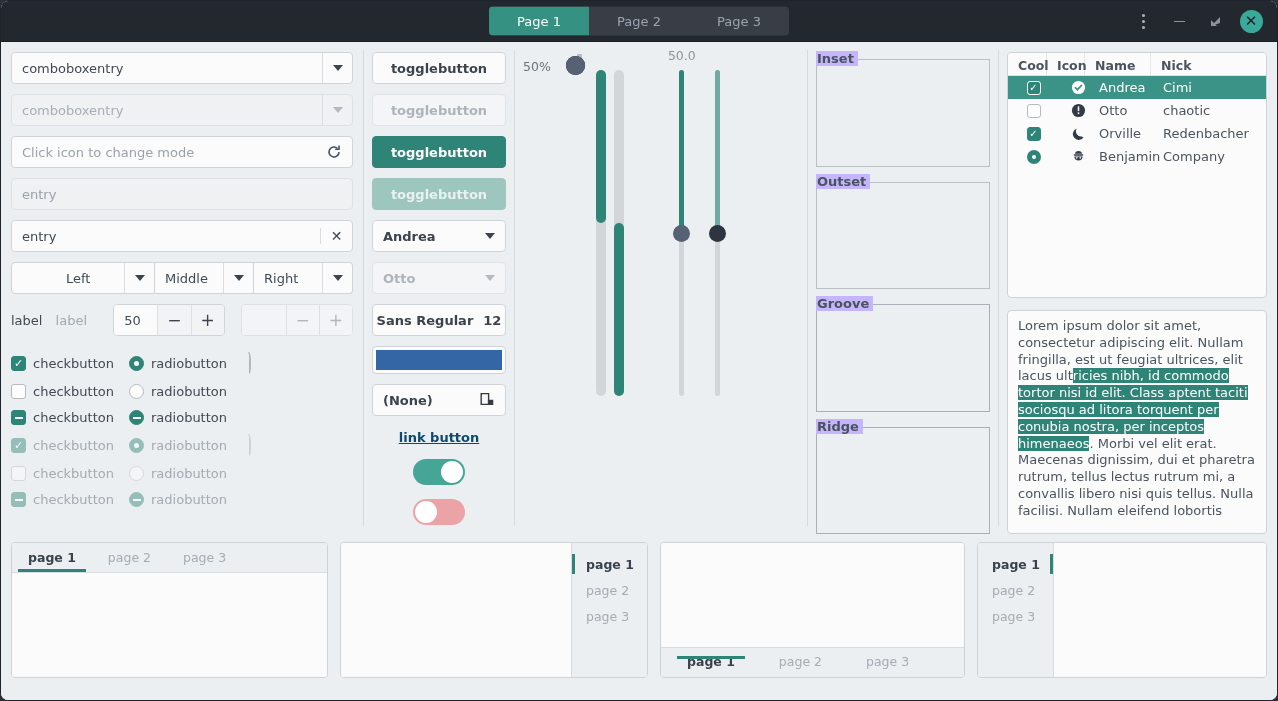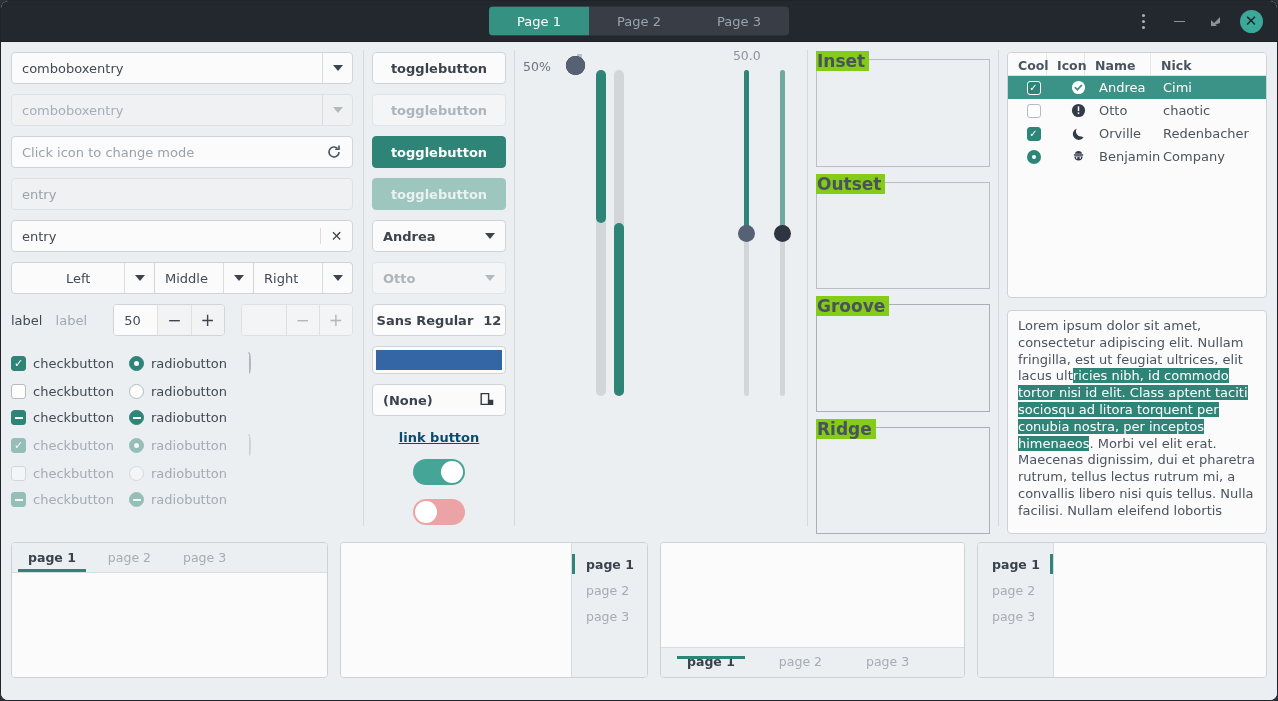--- a/index.html
+++ b/index.html
@@ -143,33 +143,33 @@
   .scale .handle { position: absolute; width: 19px; height: 19px; border-radius: 50%; background: #566273; }
   .scale .handle.dark { background: #343b48; }
   .marks { display: flex; justify-content: space-between; padding: 0 2px; height: 8px; }
   .marks i { width: 1px; height: 7px; background: #b9bfc5; display: block; }
 
   .vzone { display: flex; margin-top: 16px; height: 330px; }
   .vprogs { display: flex; gap: 8px; padding-left: 12px; }
   .vpbar { width: 10px; height: 326px; border-radius: 5px; background: #d3d6d9; display: flex; flex-direction: column; justify-content: flex-start; }
   .vpbar .vfill { width: 10px; background: #2e8577; border-radius: 5px; }
   .vpbar.inv { justify-content: flex-end; }
-  .vscales { display: flex; gap: 16px; margin-left: 113px; position: relative; }
+  .vscales { display: flex; gap: 16px; margin-left: 48px; position: relative; }
   .vscale { position: relative; width: 20px; height: 326px; display: flex; justify-content: center; }
   .vscale .vtrack { width: 5px; height: 100%; border-radius: 3px; background: #d3d6d9; }
   .vscale .vsfill { position: absolute; top: 0; width: 5px; border-radius: 3px; background: #2e8577; }
   .vscale .vsfill.lite { background: #6fa9a0; }
   .vscale .vhandle { position: absolute; width: 17px; height: 17px; border-radius: 50%; background: #566273; }
   .vscale .vhandle.dark { background: #2f3540; }
   .vval { position: absolute; top: -22px; left: 50%; transform: translateX(-50%); font-size: 12.5px; color: #8b949d; white-space: nowrap; }
 
   
   .col4 { width: 190px; padding: 10px 8px 0 8px; display: flex; flex-direction: column; gap: 8px; }
   .frame { position: relative; border: 1px solid #b8bfc5; height: 112px; margin-top: 7px; }
-  .frame > .ftitle { position: absolute; top: -9px; left: -1px; background: #84cc16; padding: 0 4px 0 1px; font-size: 17px; font-weight: bold; color: #4a535d; }
+  .frame > .ftitle { position: absolute; top: -9px; left: -1px; background: #c4b5fd; padding: 0 4px 0 1px; font-size: 13px; font-weight: bold; color: #4a535d; }
   .frame.groove, .frame.ridge { border-color: #a9b0b7; }
 
   
   .col5 { flex: 1; padding: 10px 10px 0 8px; display: flex; flex-direction: column; gap: 12px; }
   .treeview { border: 1px solid #cdd2d7; border-radius: 4px; background: #fbfbfc; height: 246px; overflow: hidden; }
   .thead { display: flex; height: 23px; align-items: stretch; border-bottom: 1px solid #dde1e5; background: #fbfbfc; }
   .thead .th { font-size: 12.5px; font-weight: bold; color: #4b545e; padding: 2px 8px 0 10px; display: flex; align-items: center; border-right: 1px solid #e3e7ea; }
   .thead .th:last-child { border-right: none; }
   .trow { display: flex; height: 23px; align-items: center; font-size: 13px; color: #4b545e; }
   .trow.sel { background: #3b9286; color: #ffffff; }

